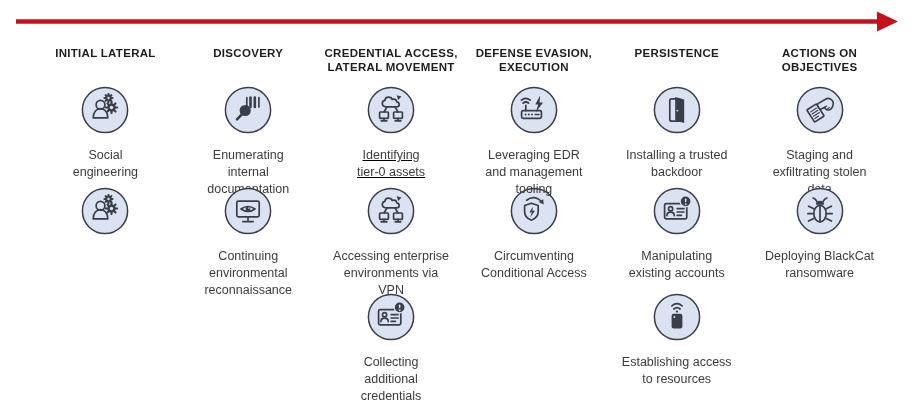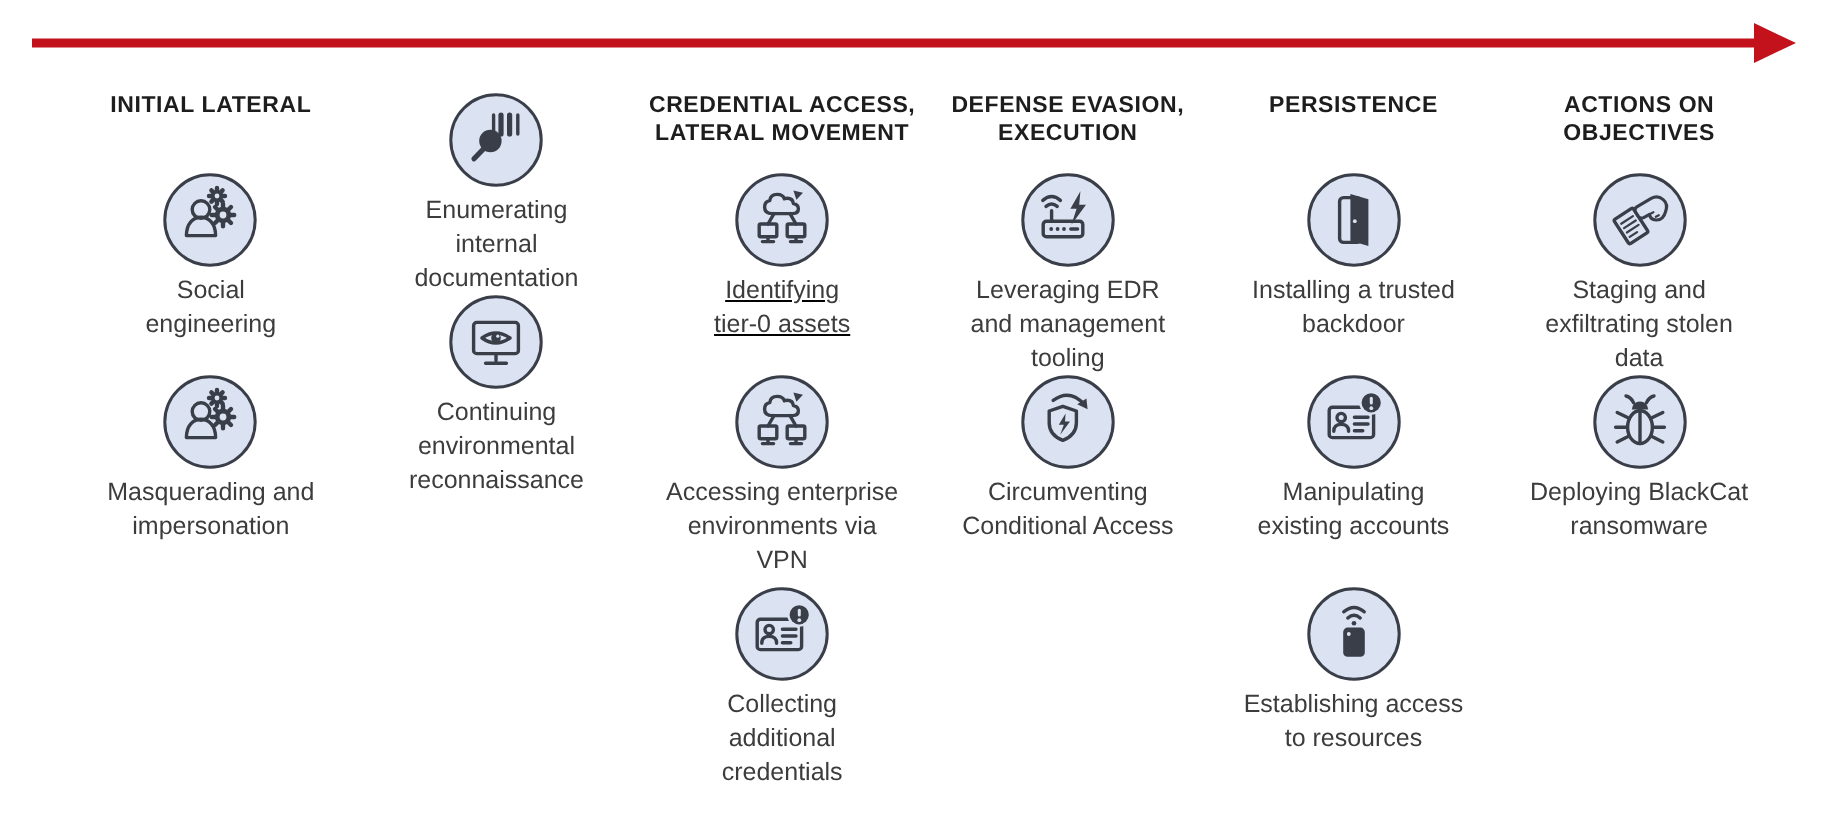--- a/index.html
+++ b/index.html
@@ -25,21 +25,21 @@
   .circle svg{display:block;}
   .base{fill:var(--circle);stroke:var(--ink);stroke-width:1.5;}
   .glyph{fill:none;stroke:var(--ink);stroke-width:1.7;stroke-linecap:round;stroke-linejoin:round;}
   .glyph .f{fill:var(--ink);stroke:none;}
   .glyph .bgf{fill:var(--circle);stroke:none;}
   .glyph .hb{fill:var(--circle);stroke:var(--ink);stroke-width:1.6;}
   .glyph .thin{stroke-width:1.1;}
   .glyph .thick{stroke-width:2.6;}
   .glyph .mid{stroke-width:2.2;}
   .label{
-    margin-top:3px;font-size:12.5px;line-height:17px;color:#3c3c3c;
+    margin-top:13px;font-size:12.5px;line-height:17px;color:#3c3c3c;
     white-space:pre-line;
   }
 </style>
 </head>
 <body style="--arrow: #c3121b; --ink: #393e49; --circle: #dbe2f1;">
 
 <svg class="arrow-svg" width="919" height="34" viewBox="0 0 919 34">
   <line x1="16" y1="21.5" x2="880" y2="21.5" style="stroke:var(--arrow);stroke-width:4.6"></line>
   <polygon points="877,11.5 898,21.5 877,31.5" style="fill:var(--arrow)"></polygon>
 </svg>
@@ -76,26 +76,25 @@
                 <path d="M12.2,31.8 c0,-6 3.4,-9.2 7.3,-9.2 c3.9,0 7.3,3.2 7.3,9.2 z"></path>
                 <path class="mid" d="M30.5,15.9 v11.2 M24.9,21.5 h11.2 M26.5,17.5 l8,8 M34.5,17.5 l-8,8"></path>
                 <circle class="f" cx="30.5" cy="21.5" r="4.1"></circle>
                 <circle class="bgf" cx="30.5" cy="21.5" r="1.7"></circle>
                 <path class="mid" d="M27.5,8 v8 M23.5,12 h8 M24.7,9.2 l5.6,5.6 M30.3,9.2 l-5.6,5.6"></path>
                 <circle class="f" cx="27.5" cy="12" r="2.9"></circle>
                 <circle class="bgf" cx="27.5" cy="12" r="1.2"></circle>
               </g>
             </svg>
           </div>
-          <div class="label">Masquerading and
-impersonation</div>
-        </div>
-      </div>
-    </div>
-    <div class="col">
+        </div>
+      </div>
+    </div>
+    <div class="col">
+      <div class="phase-header">DISCOVERY</div>
       <div class="items">
         <div class="item" style="top: 0px;">
           <div class="circle">
             <svg viewBox="0 0 48 48" width="48" height="48">
               <circle class="base" cx="24" cy="24" r="22.6"></circle>
               <g class="glyph">
                 <path d="M22.8,11.5 v9.5 M34.9,11.5 v9.5"></path>
                 <path class="thick" d="M26.5,11.5 v9.5 M30.8,11.5 v9.5"></path>
                 <circle class="f" cx="21.2" cy="24.5" r="5.6"></circle>
                 <path class="thick" d="M17.6,28.6 l-4.6,4.8"></path>

